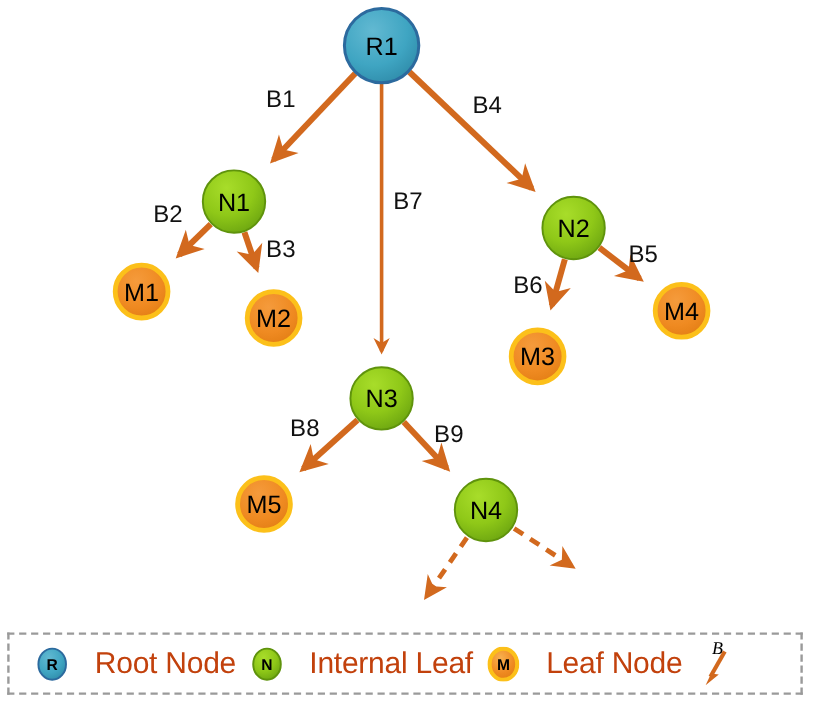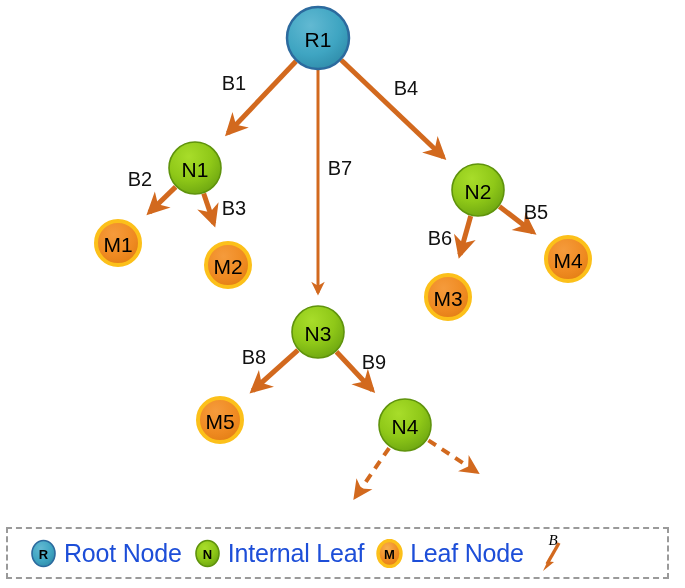--- a/index.html
+++ b/index.html
@@ -28,22 +28,22 @@
     box-sizing:border-box;
   }
   .legend-row{
     position:absolute;left:0;top:0;width:100%;height:100%;
     display:flex;align-items:center;
     padding-left:22px;box-sizing:border-box;
   }
   .legend-item{display:flex;align-items:center;margin-right:12px;}
   .legend-text{
     font-family:"Liberation Sans", sans-serif;
-    font-size:25px;color:#1d4ed8;white-space:nowrap;
-    margin-left:7px;letter-spacing:-0.2px;
+    font-size:25px;color:#c2410c;white-space:nowrap;
+    margin-left:22px;letter-spacing:-0.2px;
   }
   .legend-chip{width:27px;height:29px;flex:0 0 auto;}
   .legend-branch-icon{width:34px;height:40px;flex:0 0 auto;margin-left:-2px;}
 </style>
 </head>
 <body>
 
 <svg id="canvas" viewBox="0 0 685 588">
   <defs>
     <radialGradient id="gradRoot" cx="38%" cy="30%" r="78%">

